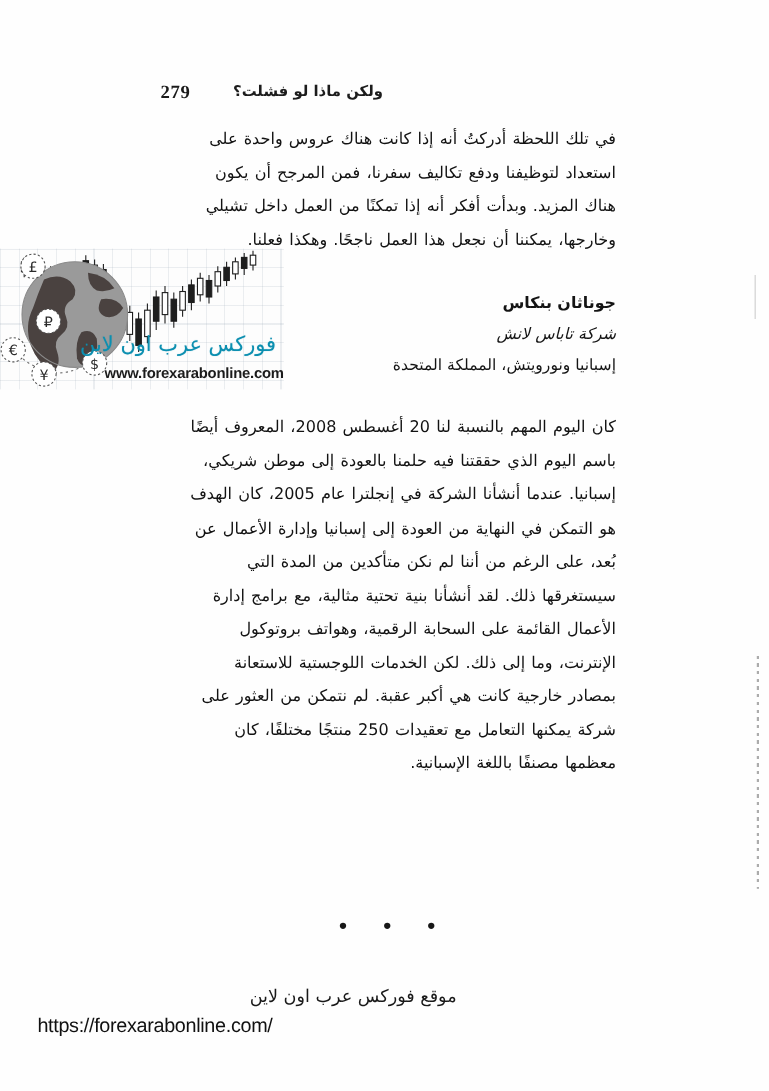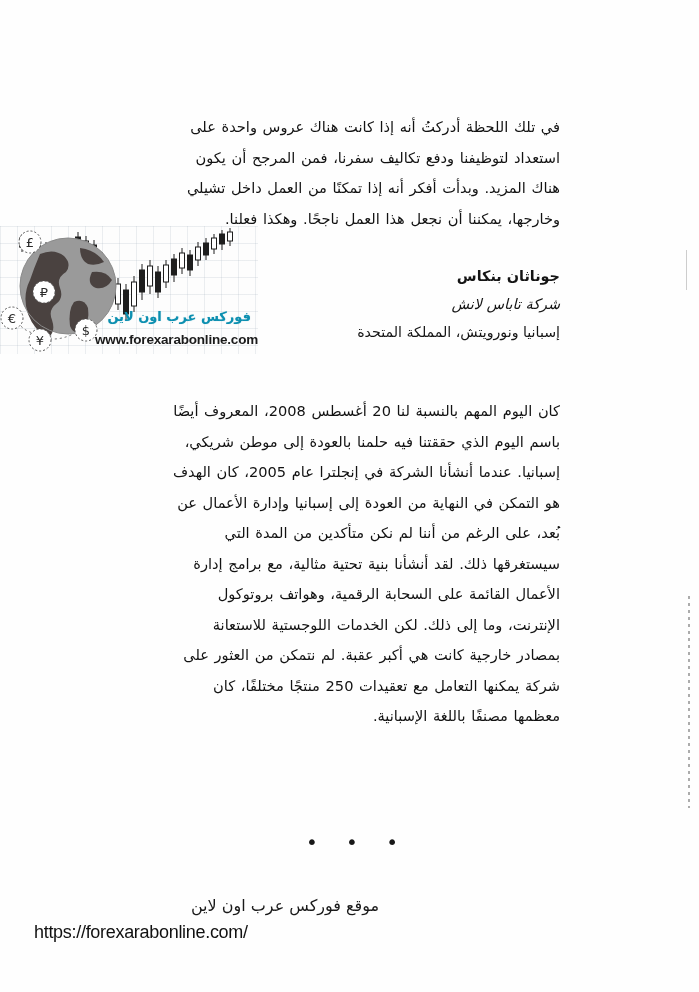--- a/index.html
+++ b/index.html
@@ -50,21 +50,21 @@
     line-height:30.5px;
     color:#121212;
     word-spacing:1px;
   }
   p.para.indent{ text-indent:18px; }
 
   
   .blk{ position:absolute; left:166px; width:394px; direction:rtl; }
   .blk.p1{ top:112px; }
   .blk.sig{ top:262px; width:394px; }
-  .blk.p2{ top:396px; }
+  .blk.p2{ top:374px; }
   .blk.p3{ top:676px; }
   .blk.dots{ top:832px; }
 
   
   .sig-line{
     font-family:"DejaVu Sans","Liberation Sans",sans-serif;
     text-align:right;
     color:#141414;
     line-height:28px;
   }
@@ -92,21 +92,21 @@
       repeating-linear-gradient(to right, rgba(150,165,180,.18) 0 1px, transparent 1px 17px),
       repeating-linear-gradient(to bottom, rgba(150,165,180,.18) 0 1px, transparent 1px 17px),
       #fdfdfd;
   }
   .wm svg{ position:absolute; left:0; top:0; }
   .wm-ar{
     position:absolute;
     right:7px;bottom:30px;
     direction:rtl;
     font-family:"DejaVu Sans","Liberation Sans",sans-serif;
-    font-size:13px;font-weight:700;
+    font-size:19px;font-weight:400;
     color:#0c8fb0;
     letter-spacing:-0.5px;
     white-space:nowrap;
     text-shadow:0 0 1px rgba(12,143,176,.4);
   }
   .wm-url{
     position:absolute;
     right:0;bottom:7px;
     font-family:"Liberation Sans","DejaVu Sans",sans-serif;
     font-size:13.5px;font-weight:700;
@@ -114,21 +114,21 @@
     letter-spacing:-0.2px;
     white-space:nowrap;
   }
 
   
   .ftr{ position:absolute; left:0; top:896px; width:699px; }
   .ftr-ar{
     position:absolute;left:0;top:0;width:570px;
     text-align:center;direction:rtl;
     font-family:"DejaVu Sans","Liberation Sans",sans-serif;
-    font-size:16px;color:#191919;
+    font-size:16px;color:#191919;padding-left:36px;
   }
   .ftr-url{
     position:absolute;left:34px;top:26px;
     font-family:"Liberation Sans","DejaVu Sans",sans-serif;
     font-size:18px;color:#111111;
     letter-spacing:-0.3px;
   }
 
   
   .edge{
@@ -142,20 +142,24 @@
     position:absolute;right:12px;top:250px;
     width:1px;height:40px;
     background:rgba(60,60,60,.25);
   }
 </style>
 </head>
 <body>
 
 <div class="page">
 
+  <div class="hdr">
+    <div class="hdr-folio">279</div>
+    <div class="hdr-title">ولكن ماذا لو فشلت؟</div>
+  </div>
 
   <div class="blk p1">
     <p class="para">في تلك اللحظة أدركتُ أنه إذا كانت هناك عروس واحدة على استعداد لتوظيفنا ودفع تكاليف سفرنا، فمن المرجح أن يكون هناك المزيد. وبدأت أفكر أنه إذا تمكنًا من العمل داخل تشيلي وخارجها، يمكننا أن نجعل هذا العمل ناجحًا. وهكذا فعلنا.</p>
   </div>
 
   <div class="blk sig">
     <div class="sig-line sig-name">جوناثان بنكاس</div>
     <div class="sig-line sig-company">شركة تاباس لانش</div>
     <div class="sig-line sig-place">إسبانيا ونورويتش، المملكة المتحدة</div>
   </div>

